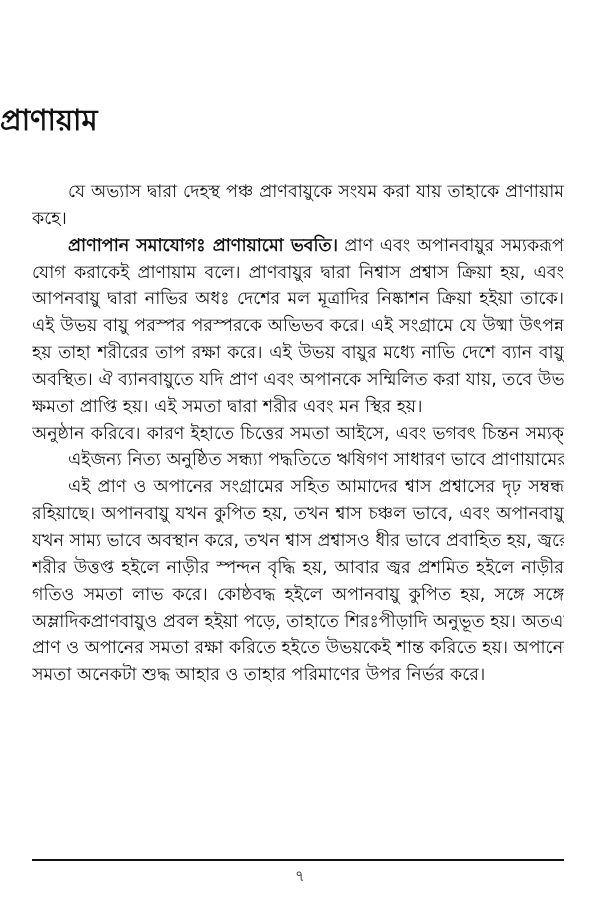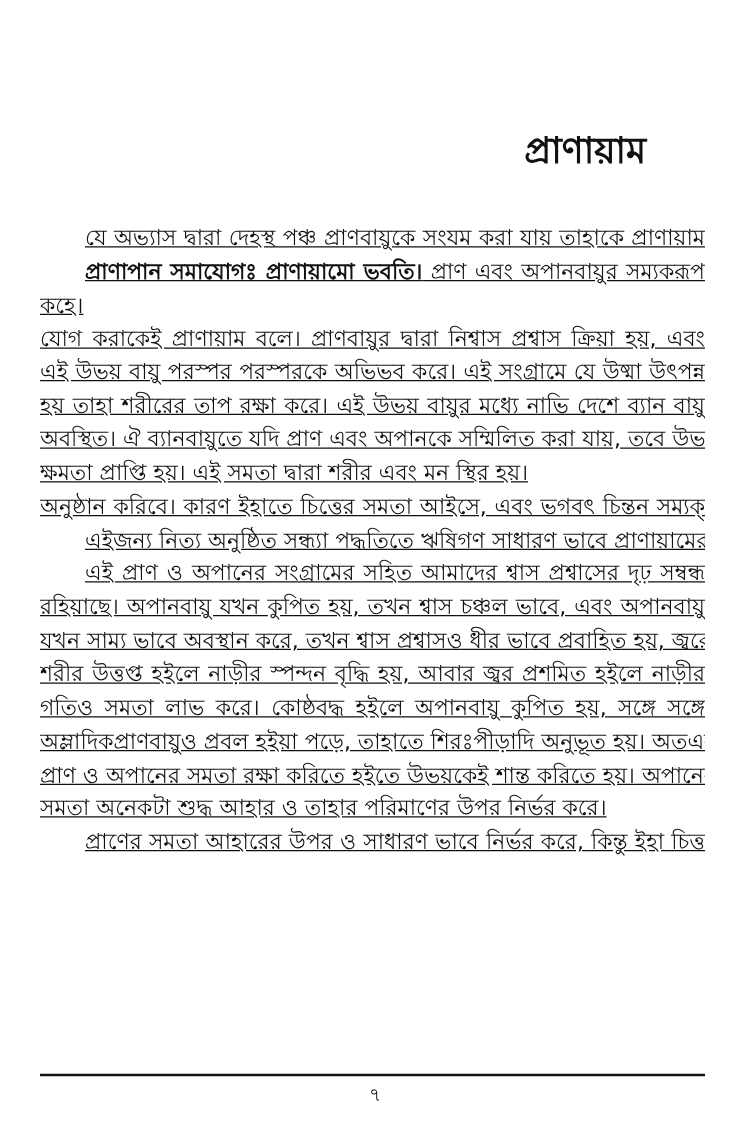--- a/index.html
+++ b/index.html
@@ -1,64 +1,64 @@
 <!DOCTYPE html>
 <html><head>
 <meta charset="utf-8">
 <style>
   html, body { margin: 0; padding: 0; }
   body {
     width: 600px; height: 900px; background: #ffffff; position: relative; overflow: hidden;
     font-family: "DejaVu Sans", "Liberation Sans", sans-serif; color: #111111;
   }
   .title {
-    position: absolute; top: 100px; left: 0; width: 517px; text-align: right;
+    position: absolute; top: 100px; left: 0; width: 517px; text-align: left;
     font-size: 29px; font-weight: bold; line-height: 40px;
   }
   .body-text {
     position: absolute; top: 178px; left: 32px; width: 532px;
   }
   .line {
     display: block; height: 26.85px; line-height: 26.85px; font-size: 17.5px;
     white-space: nowrap; overflow: hidden;
-    text-align: justify; text-align-last: justify; text-decoration: underline;
+    text-align: justify; text-align-last: justify;
   }
   .line.indent { padding-left: 36px; }
   .line.end { text-align-last: left; }
   .bold { font-weight: bold; }
   .ul { text-decoration: underline; text-underline-offset: 3px; }
   .rule {
     position: absolute; left: 32px; width: 532px; top: 859px; height: 2px; background: #111;
   }
   .page-number {
     position: absolute; top: 866px; left: 0; width: 600px; text-align: center;
     font-size: 15px; line-height: 20px;
   }
 </style>
 </head>
 <body>
 
 <div class="title">প্রাণায়াম</div>
 
 <div class="body-text">
   <span class="line indent"><span>যে অভ্যাস দ্বারা দেহস্থ পঞ্চ প্রাণবায়ুকে সংযম করা যায় তাহাকে প্রাণায়াম</span></span>
+  <span class="line end"><span>কহে।</span></span>
   <span class="line indent"><span class="bold">প্রাণাপান সমাযোগঃ প্রাণায়ামো ভবতি।</span><span> প্রাণ এবং অপানবায়ুর সম্যকরূপ</span></span>
-  <span class="line end"><span>কহে।</span></span>
   <span class="line"><span>যোগ করাকেই প্রাণায়াম বলে। প্রাণবায়ুর দ্বারা নিশ্বাস প্রশ্বাস ক্রিয়া হয়, এবং</span></span>
+  <span class="line"><span>আপনবায়ু দ্বারা নাভির অধঃ দেশের মল মূত্রাদির নিষ্কাশন ক্রিয়া হইয়া তাকে।</span></span>
   <span class="line"><span>এই উভয় বায়ু পরস্পর পরস্পরকে অভিভব করে। এই সংগ্রামে যে উষ্মা উৎপন্ন</span></span>
   <span class="line"><span>হয় তাহা শরীরের তাপ রক্ষা করে। এই উভয় বায়ুর মধ্যে নাভি দেশে ব্যান বায়ু</span></span>
   <span class="line"><span>অবস্থিত। ঐ ব্যানবায়ুতে যদি প্রাণ এবং অপানকে সম্মিলিত করা যায়, তবে উভয়ের</span></span>
   <span class="line end"><span>ক্ষমতা প্রাপ্তি হয়। এই সমতা দ্বারা শরীর এবং মন স্থির হয়।</span></span>
   <span class="line"><span>অনুষ্ঠান করিবে। কারণ ইহাতে চিত্তের সমতা আইসে, এবং ভগবৎ চিন্তন সম্যক্</span></span>
   <span class="line indent"><span>এইজন্য নিত্য অনুষ্ঠিত সন্ধ্যা পদ্ধতিতে ঋষিগণ সাধারণ ভাবে প্রাণায়ামের</span></span>
   <span class="line indent"><span>এই প্রাণ ও অপানের সংগ্রামের সহিত আমাদের শ্বাস প্রশ্বাসের দৃঢ় সম্বন্ধ</span></span>
   <span class="line"><span>রহিয়াছে। অপানবায়ু যখন কুপিত হয়, তখন শ্বাস চঞ্চল ভাবে, এবং অপানবায়ু</span></span>
   <span class="line"><span>যখন সাম্য ভাবে অবস্থান করে, তখন শ্বাস প্রশ্বাসও ধীর ভাবে প্রবাহিত হয়, জ্বরে</span></span>
   <span class="line"><span>শরীর উত্তপ্ত হইলে নাড়ীর স্পন্দন বৃদ্ধি হয়, আবার জ্বর প্রশমিত হইলে নাড়ীর</span></span>
   <span class="line"><span>গতিও সমতা লাভ করে। কোষ্ঠবদ্ধ হইলে অপানবায়ু কুপিত হয়, সঙ্গে সঙ্গে</span></span>
   <span class="line"><span>অম্লাদিকপ্রাণবায়ুও প্রবল হইয়া পড়ে, তাহাতে শিরঃপীড়াদি অনুভূত হয়। অতএব</span></span>
   <span class="line"><span>প্রাণ ও অপানের সমতা রক্ষা করিতে হইতে উভয়কেই শান্ত করিতে হয়। অপানের</span></span>
   <span class="line end"><span>সমতা অনেকটা শুদ্ধ আহার ও তাহার পরিমাণের উপর নির্ভর করে।</span></span>
-  <span class="line indent"><span>প্রাণের সমতা আহারের উপর ও সাধারণ ভাবে নির্ভর করে, কিন্তু ইহা চিত্ত</span></span>
 </div>
 
 <div class="rule"></div>
 <div class="page-number">৭</div>
 
 </body></html>

